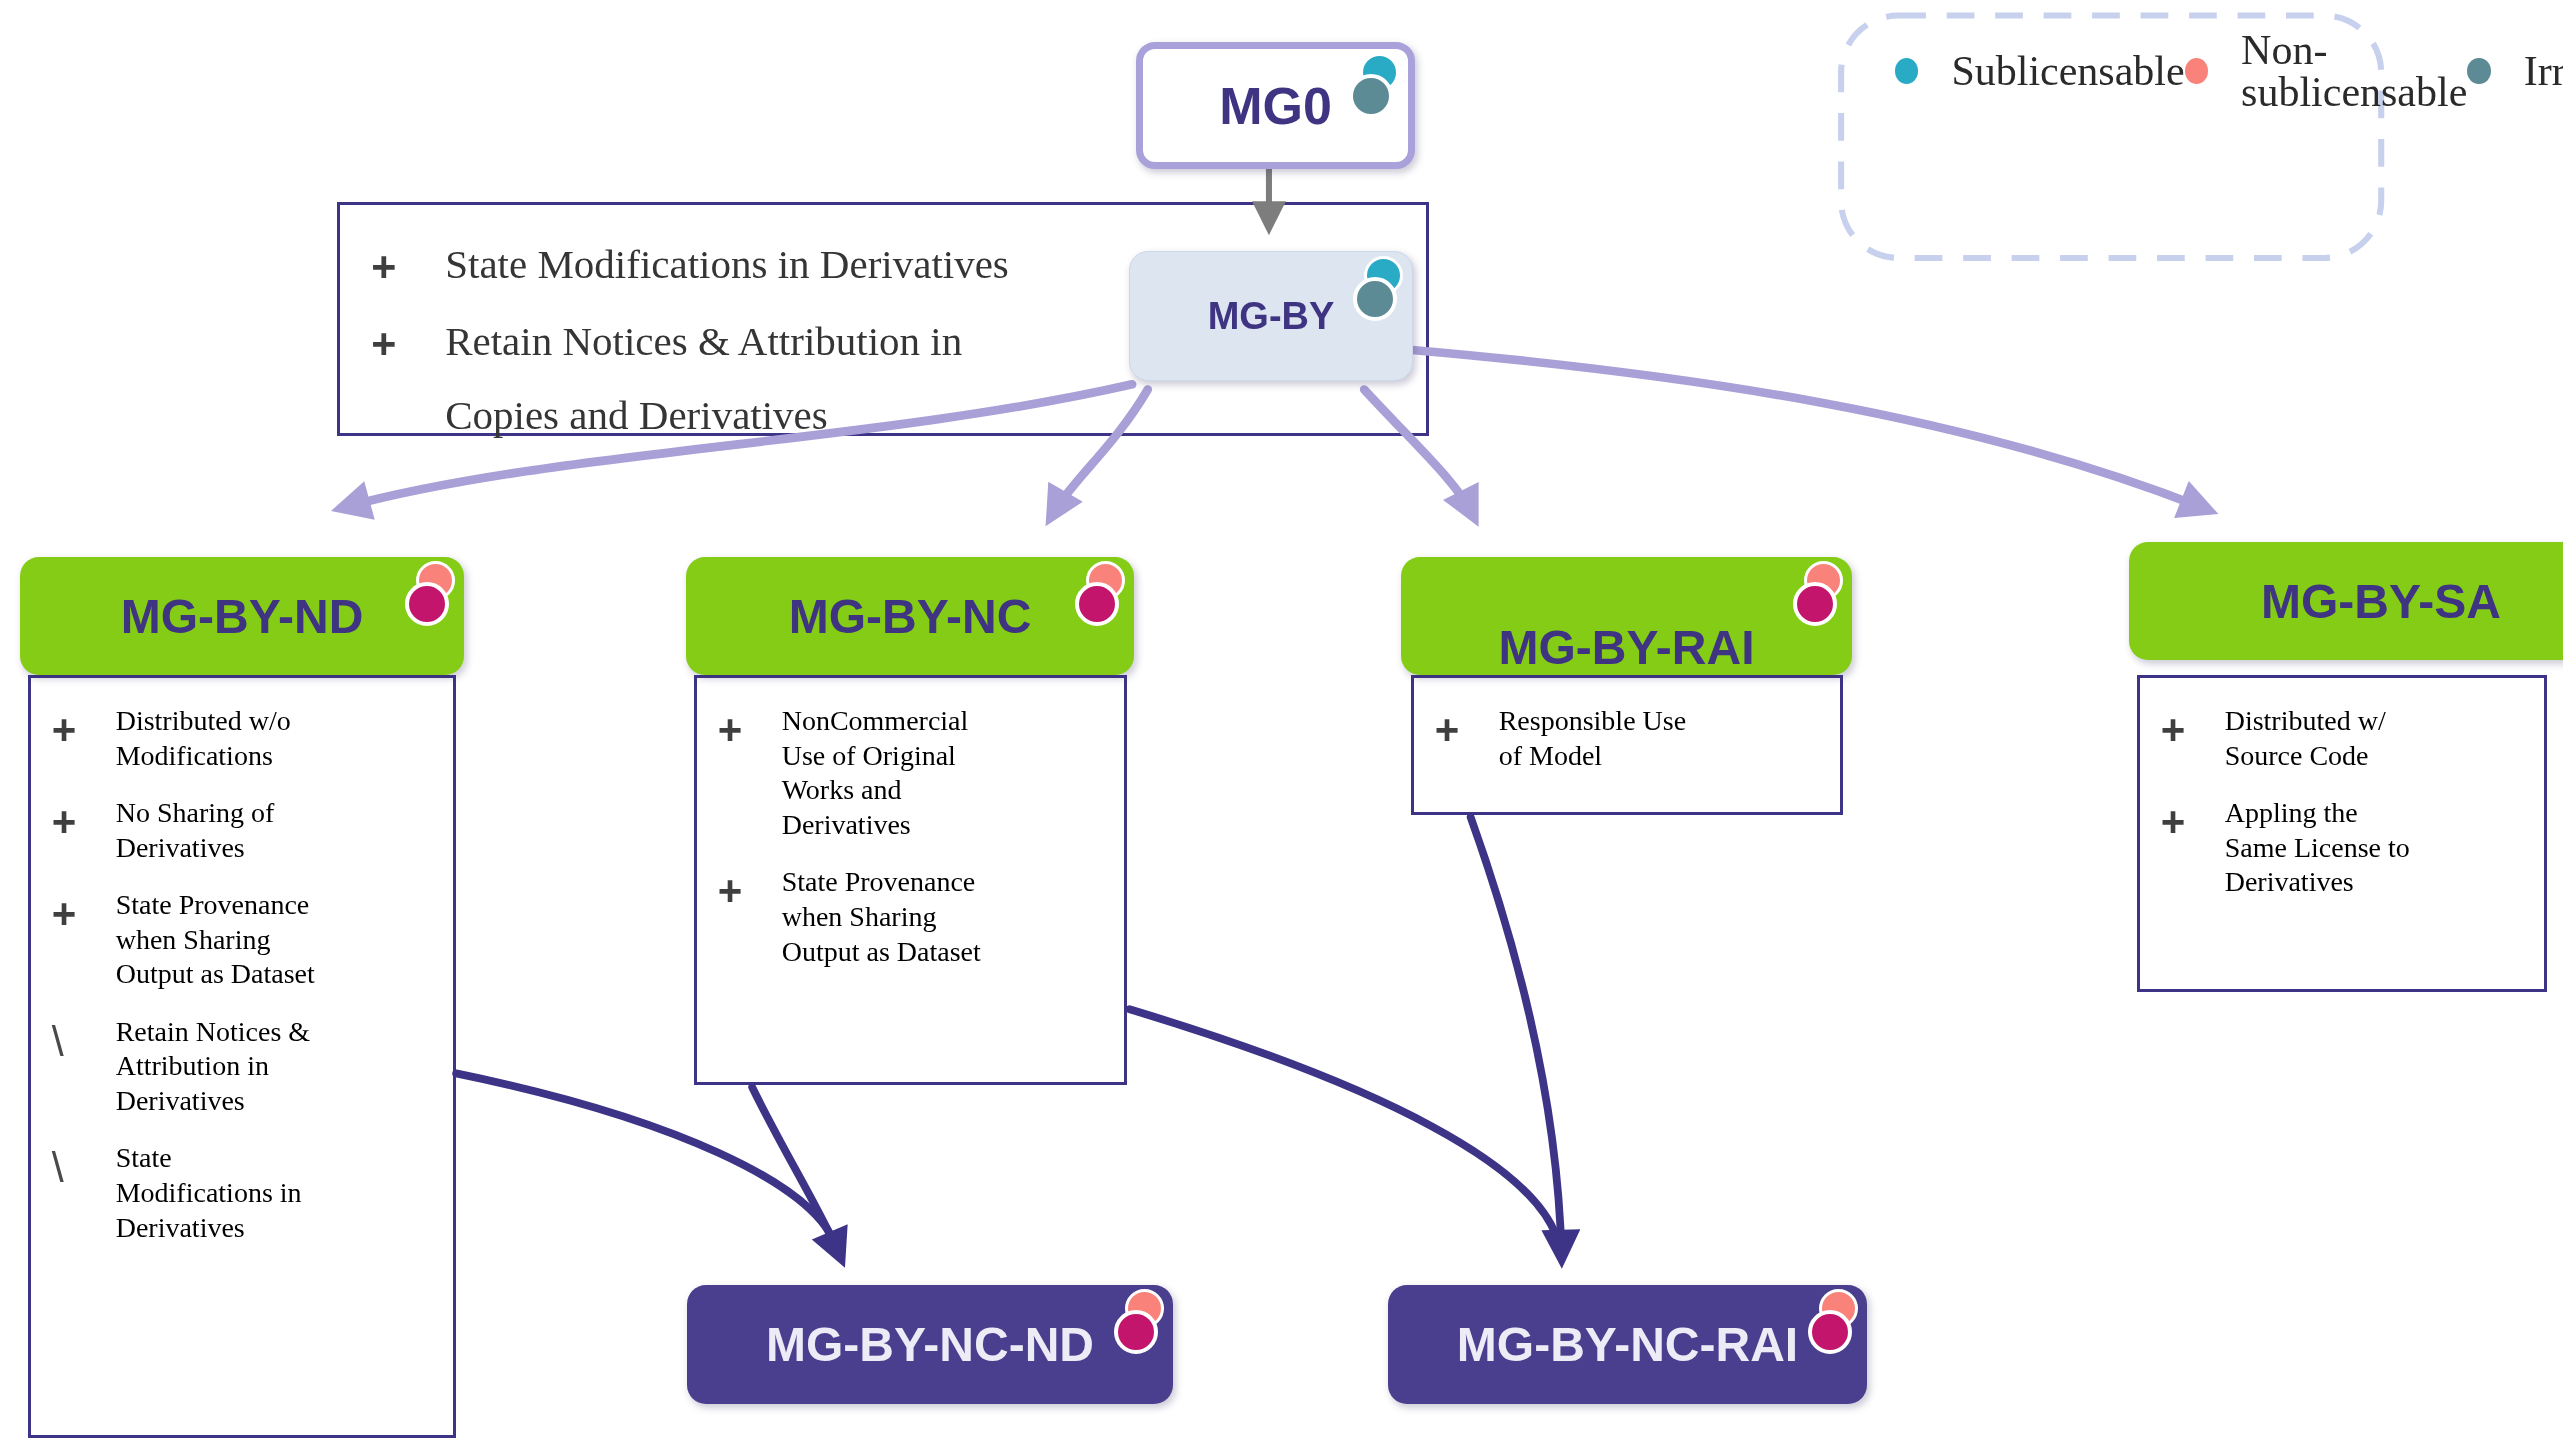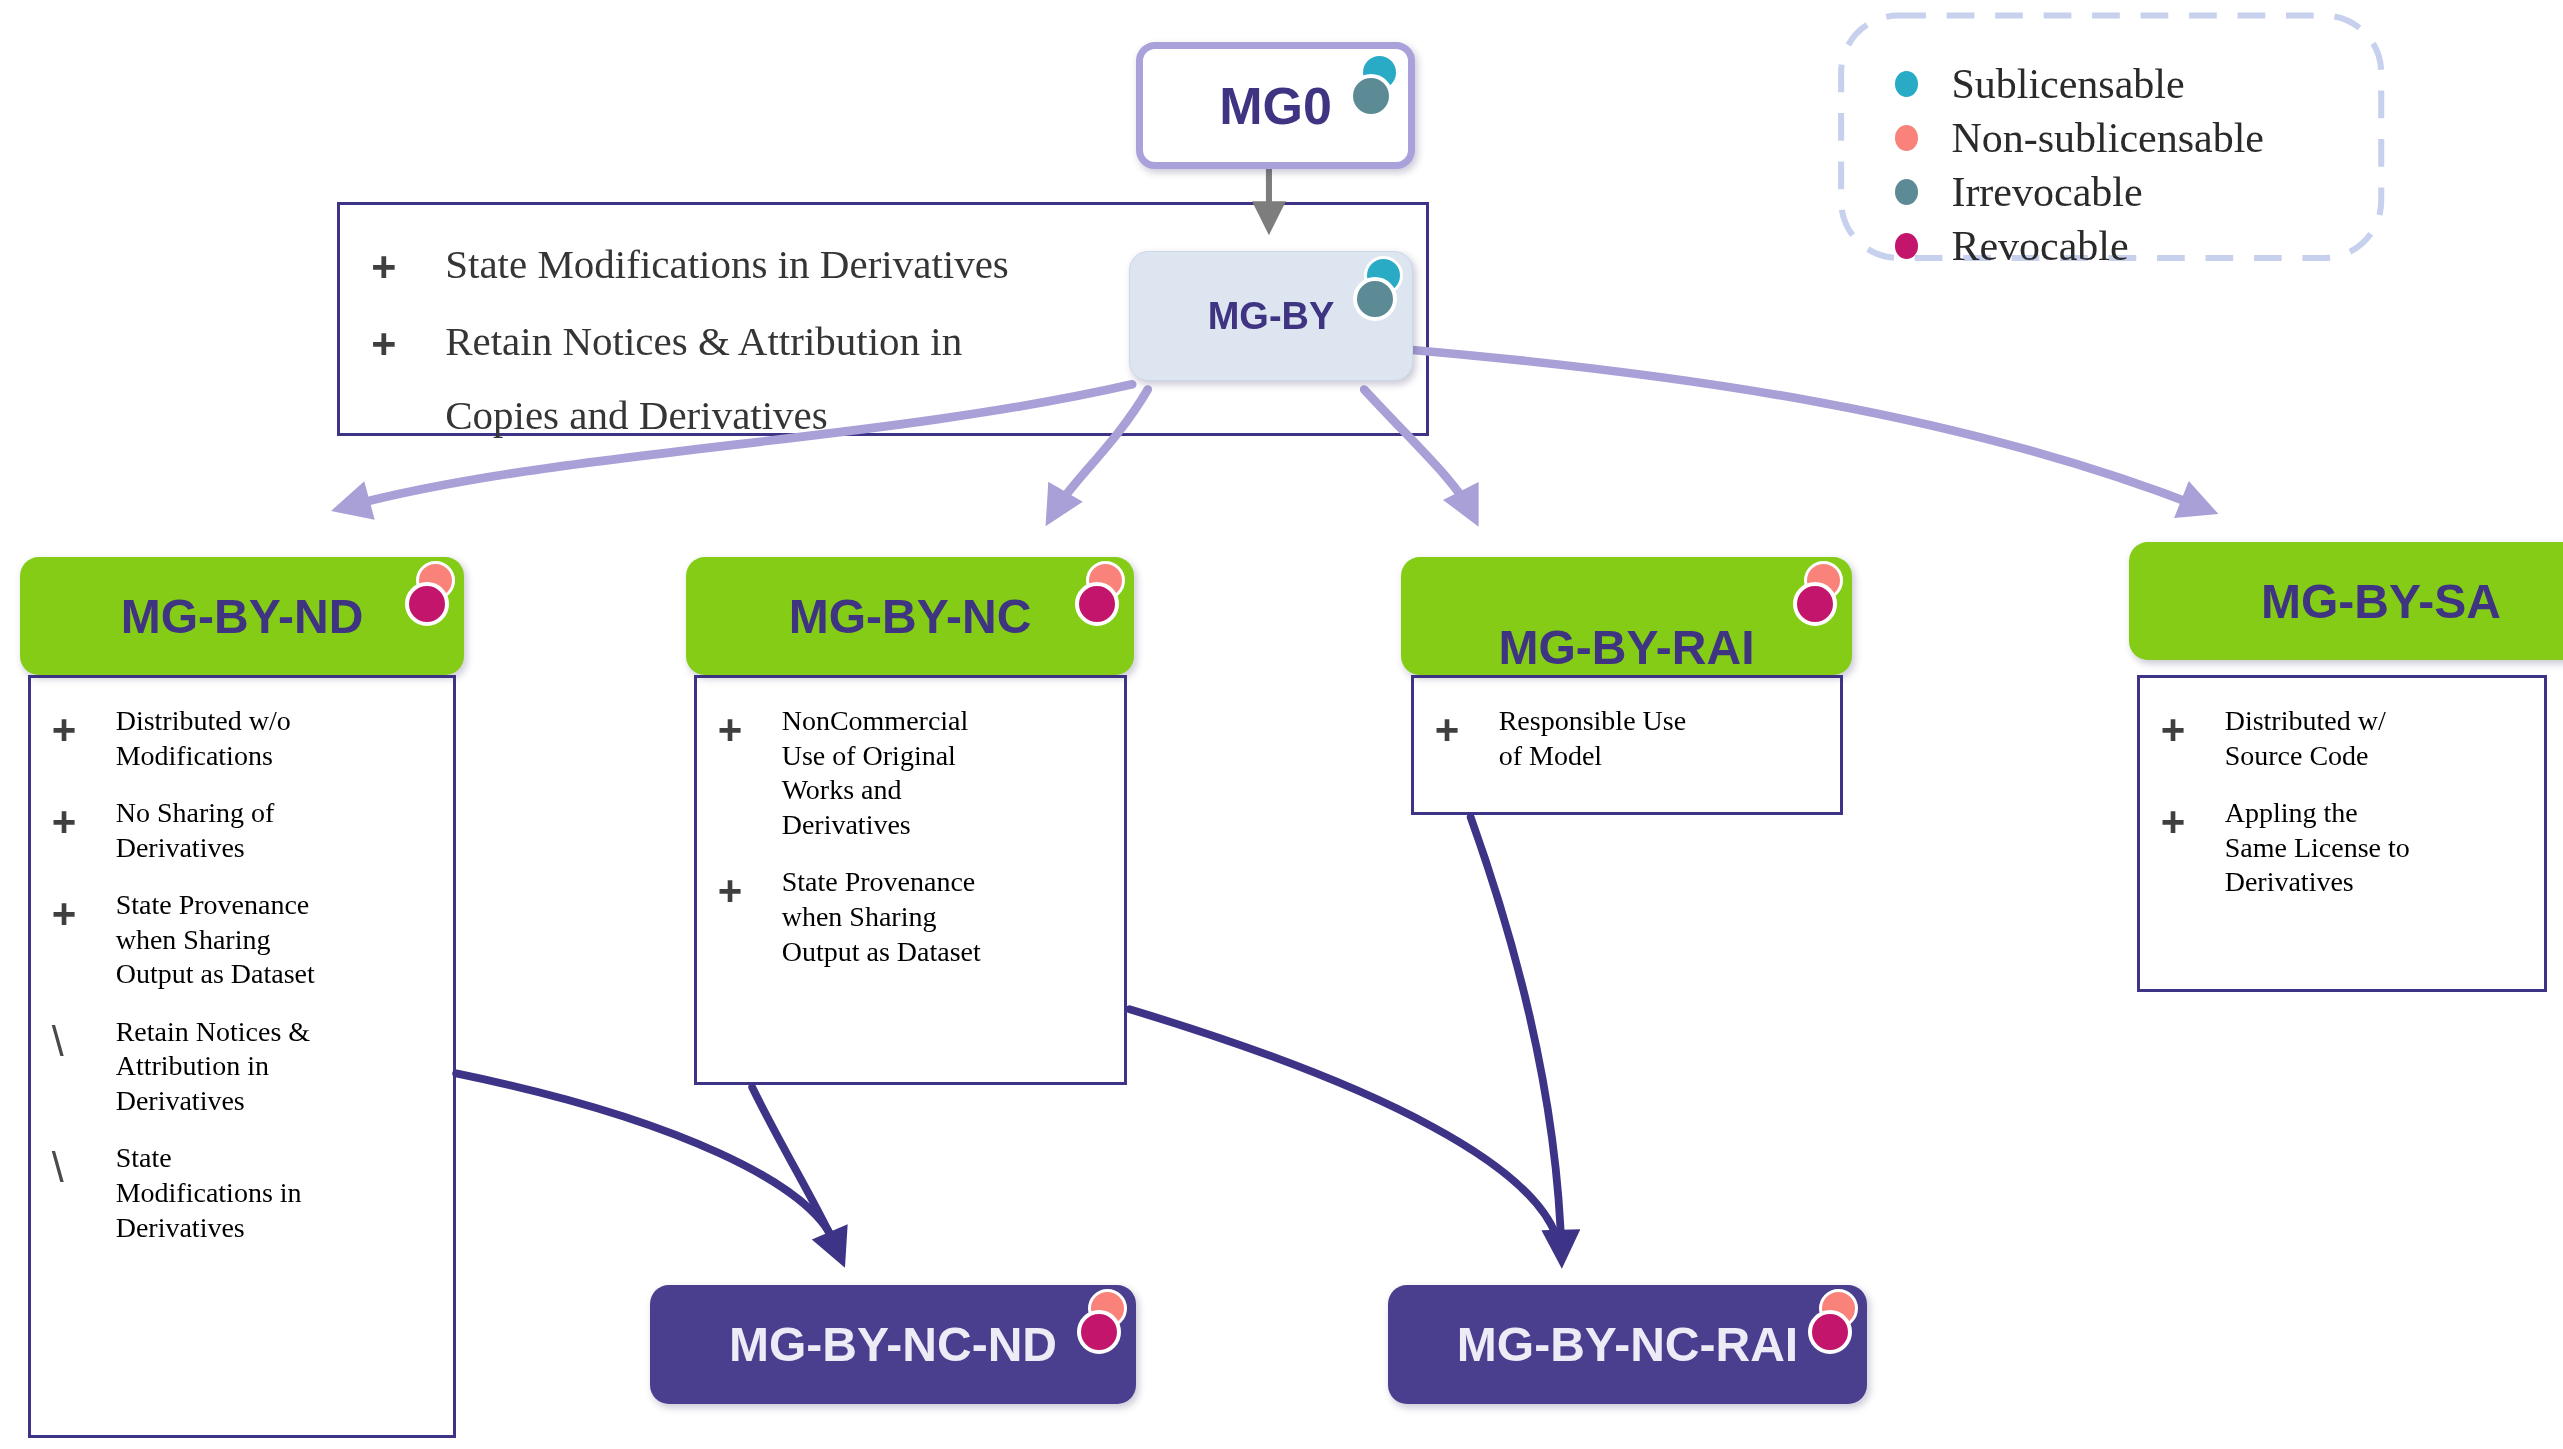--- a/index.html
+++ b/index.html
@@ -18,21 +18,21 @@
   .mgby{left:1129px;top:251px;width:282px;height:128px;background:#dde5f1;
         border:1.7px solid #ccd7ea;font-size:38px;}
 
   .hdr{height:118px;background:#84cc16;font-size:48px;}
   .hdr-nd {left:20px;  top:557px;width:444px;}
   .hdr-nc {left:686px; top:557px;width:448px;}
   .hdr-rai{left:1401px;top:557px;width:451px;align-items:flex-end;}
   .hdr-sa {left:2129px;top:542px;width:504px;}
 
   .final{height:119px;background:#4a3f8e;color:#edebf6;font-size:48px;}
-  .final-ncnd {left:650px; top:1285px;width:486px;}
+  .final-ncnd {left:687px; top:1285px;width:486px;}
   .final-ncrai{left:1388px;top:1285px;width:479px;}
 
   
   .dots{position:absolute;top:3.5px;right:8.7px;width:57px;height:68px;}
   .dot{position:absolute;border-radius:50%;}
   .dot.back {width:33px;height:33px;right:0;top:0;border:3.5px solid #ffffff;}
   .dot.front{width:36px;height:36px;right:6px;top:21px;border:4.3px solid #ffffff;}
 
   
   .terms{position:absolute;z-index:3;background:#ffffff;border:3.5px solid #3d3487;
@@ -50,22 +50,22 @@
 
   
   .note{position:absolute;left:337px;top:202px;width:1092px;height:234px;z-index:2;
         background:#ffffff;border:3.5px solid #3d3487;box-sizing:border-box;
         padding:22.5px 8.7px 8.7px 22.5px;}
   .note .li{margin-bottom:0;}
   .note .marker{flex:0 0 74px;font-size:43px;line-height:1.8;}
   .note .txt{font-size:41px;line-height:1.8;color:#353535;}
 
   
-  .legend{position:absolute;left:1841px;top:33px;width:540px;height:242px;z-index:10;
-          box-sizing:border-box;padding:24px 0 0 54px;display:flex;flex-direction:column;}
+  .legend{position:absolute;left:1841px;top:20px;width:540px;height:242px;z-index:10;
+          box-sizing:border-box;padding:24px 0 0 54px;display:flex;flex-direction:row;}
   .legend-row{display:flex;align-items:center;height:54px;}
   .ldot{width:23.4px;height:26px;border-radius:50%;margin-right:33px;flex:0 0 auto;}
   .llabel{font-size:42px;color:#2a2a2a;line-height:1;}
 </style>
 </head>
 <body>
 
 <div class="canvas">
 
   <div class="note">

